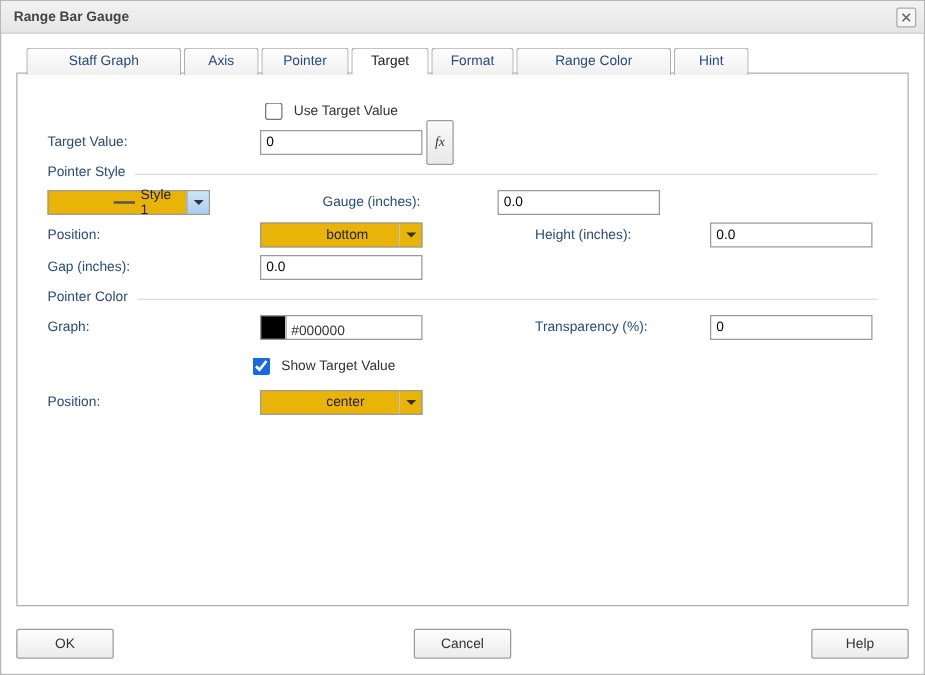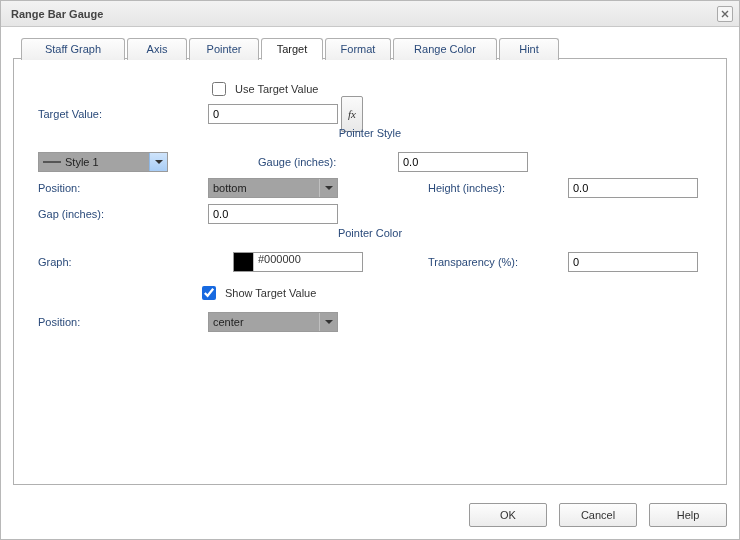--- a/index.html
+++ b/index.html
@@ -62,21 +62,21 @@
     color: #2a4a7a;
     margin-right: 2px;
     border-top-left-radius: 3px;
     border-top-right-radius: 3px;
     cursor: pointer;
     font-size: 11px;
     position: relative;
     top: 1px;
     height: 22px;
   }
-  .tab.wide { width: 104px; }
+  .tab.wide { width: 124px; }
   .tab.narrow { width: 60px; }
   .tab.active {
     background: #fff;
     border-bottom: 1px solid #fff;
     color: #222;
     z-index: 3;
   }
   .tabpanel {
     border: 1px solid #b0b0b0;
     flex: 1;
@@ -114,21 +114,20 @@
     display: flex; align-items: center; justify-content: center;
     cursor: pointer;
     border-radius: 2px;
   }
   .section-head {
     color: #2a4a7a;
     display: flex;
     align-items: center;
     height: 22px;
     gap: 8px;
-    flex-direction: column;
   }
   .section-head .hr {
     flex: 1;
     border-bottom: 1px solid #dcdcdc;
     position: relative;
     top: 1px;
   }
   .section-head .lbl { white-space: nowrap; }
   .cb-row {
     display: flex;
@@ -141,50 +140,51 @@
   input[type=checkbox] {
     width: 14px; height: 14px;
     accent-color: #1769e0;
   }
   .combo {
     height: 20px;
     border: 1px solid #9a9a9a;
     width: 130px;
     display: flex;
     align-items: center;
-    background: #a3a3a3;
+    background: #eab308;
     cursor: pointer;
     user-select: none;
+    padding-left: 48px;
   }
   .combo .ct { flex: 1; padding: 0 4px; font-size: 11px; color: #222; display:flex; align-items:center; gap:4px;}
   .combo .ar {
     width: 18px; height: 100%;
     border-left: 1px solid #c0c0c0;
     display: flex; align-items: center; justify-content: center;
   }
   .combo.blue .ar { background: linear-gradient(#cfe4fb,#a9cdf5); border-left-color:#8fb8e6; }
   .chev {
     width: 0; height: 0;
     border-left: 4px solid transparent;
     border-right: 4px solid transparent;
     border-top: 4px solid #333;
   }
   .style-line {
     width: 18px; height: 2px; background: #555;
   }
   .color-combo {
-    display: flex; align-items: flex-start;
+    display: flex; align-items: flex-end;
     width: 130px; height: 20px;
-    border: 1px solid #9a9a9a; background:#fff;margin-left:25px;
+    border: 1px solid #9a9a9a; background:#fff;
   }
   .color-combo .sw { width: 20px; height: 100%; background:#000; border-right:1px solid #c0c0c0; }
   .color-combo .val { flex:1; padding:0 4px; font-size:11px; }
   .buttons {
     display: flex;
-    justify-content: flex-end;
+    justify-content: space-between;
     gap: 12px;
     padding: 10px 12px 12px 12px;
   }
   .btn {
     width: 78px; height: 24px;
     border: 1px solid #9a9a9a;
     background: linear-gradient(#fdfdfd,#ececec);
     border-radius: 2px;
     cursor: pointer;
     font-family: inherit; font-size: 11px;

